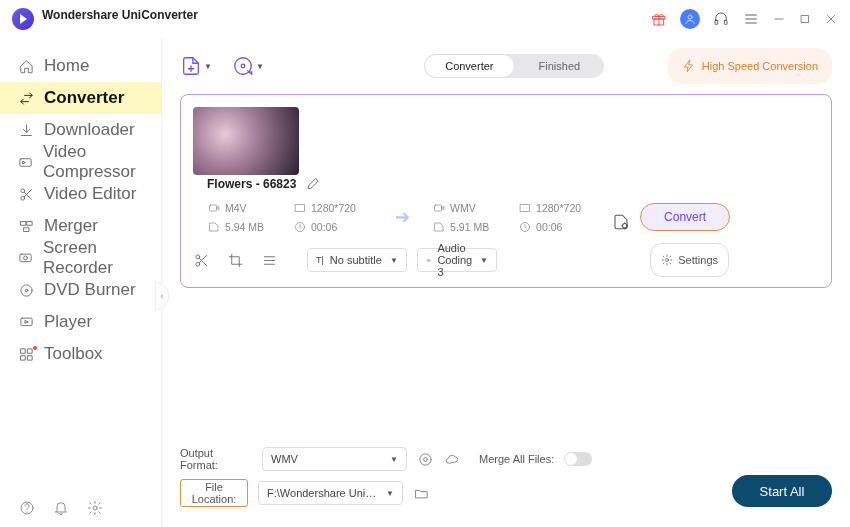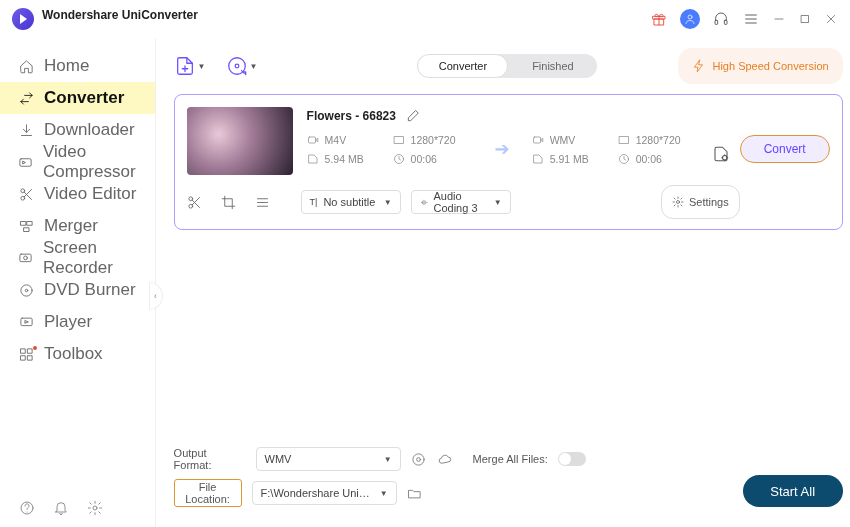--- a/index.html
+++ b/index.html
@@ -25,40 +25,40 @@
 .collapse-handle { position: absolute; right: -8px; top: 244px; width: 14px; height: 28px; background: #fff; border: 1px solid #eee; border-radius: 0 14px 14px 0; display: flex; align-items: center; justify-content: center; font-size: 9px; color: #888; cursor: pointer; }
 .content { flex: 1; padding: 10px 18px 12px 18px; display: flex; flex-direction: column; position: relative; }
 .toolbar { display: flex; align-items: center; padding-bottom: 10px; }
 .tool-btn { display: flex; align-items: center; gap: 2px; margin-right: 20px; cursor: pointer; color: #6b52ff; }
 .caret { font-size: 8px; color: #555; }
 .tabs-seg { width: 180px; height: 24px; background: #e7e7ea; border-radius: 12px; display: flex; overflow: hidden; margin-left: 140px; }
 .tab-btn { flex: 1; display: flex; align-items: center; justify-content: center; font-size: 11px; color: #666; cursor: pointer; }
 .tab-btn.active { background: #fff; border: 1px solid #ddd; border-radius: 12px; color: #222; }
 .high-speed { margin-left: auto; background: #fef3ec; border-radius: 14px; height: 36px; padding: 0 14px; display: flex; align-items: center; gap: 6px; color: #e67e22; font-size: 11px; cursor: pointer; }
 .filecard { border: 1px solid #b09cff; border-radius: 8px; padding: 12px 12px 10px 12px; }
-.file-main { display: flex; align-items: flex-start; }
+.file-main { display: flex; align-items: flex-start; flex-direction: column; }
 .thumb { width: 106px; height: 68px; background: radial-gradient(circle at 30% 40%, #e8c9d8 0%, #a07a96 40%, #2a2030 100%); border-radius: 4px; position: relative; overflow: hidden; }
 .thumb::after { content:""; position:absolute; inset:0; background: linear-gradient(120deg, rgba(0,0,0,0.5) 0 2px, transparent 2px 7px) repeat; opacity:0.35; }
 .file-info { flex: 1; padding-left: 14px; }
 .fname-row { display: flex; align-items: center; gap: 8px; margin-bottom: 8px; }
 .fname { font-size: 12px; font-weight: 600; color: #222; }
 .fmeta { display: flex; align-items: center; gap: 14px; }
 .col { display: grid; grid-template-columns: 80px 80px; row-gap: 6px; column-gap: 6px; }
 .m-item { display: flex; align-items: center; gap: 5px; font-size: 10.5px; color: #888; }
 .m-ico { width: 13px; height: 13px; display: flex; align-items: center; justify-content: center; }
 .arrow-mid { font-size: 18px; color: #b5c7ff; padding: 0 8px; }
 .conv-right { margin-left: auto; display: flex; align-items: flex-end; gap: 10px; }
 .convert-btn { border: 1px solid #e0943a; background: #f2ecff; color: #6744ff; border-radius: 14px; height: 28px; width: 90px; font-size: 12px; cursor: pointer; }
 .file-sub { display: flex; align-items: center; gap: 10px; margin-top: 10px; }
 .sub-left { display: flex; gap: 18px; color: #666; }
 .sub-ico { width: 16px; height: 16px; display: flex; align-items: center; justify-content: center; cursor: pointer; }
 .dd { border: 1px solid #ddd; border-radius: 4px; height: 24px; display: flex; align-items: center; padding: 0 8px; font-size: 11px; color: #444; cursor: pointer; gap: 6px; background: #fff; }
 .dd .caret { margin-left: auto; }
 .dd-sub { width: 100px; margin-left: 20px; }
-.dd-aud { width: 100px; }
+.dd-aud { width: 80px; }
 .sett-btn { border: 1px solid #ddd; border-radius: 12px; height: 34px; padding: 0 10px; display: flex; align-items: center; gap: 5px; font-size: 11px; color: #555; cursor: pointer; margin-left: auto; margin-right: 90px; }
 .bottom-bar { margin-top: auto; }
 .brow { display: flex; align-items: center; gap: 10px; font-size: 11px; color: #555; margin-bottom: 8px; }
 .blabel { width: 72px; }
 .blabel.hl { border: 1px solid #e0943a; border-radius: 3px; padding: 1px 2px; text-align: center; width: 68px; }
 .dd-out { width: 145px; }
 .dd-loc { width: 145px; }
 .bicon { width: 16px; height: 16px; display: flex; align-items: center; justify-content: center; color: #777; cursor: pointer; }
 .toggle { width: 28px; height: 14px; background: #ddd; border-radius: 7px; position: relative; cursor: pointer; }
 .toggle::after { content: ""; position: absolute; width: 12px; height: 12px; background: #fff; border-radius: 50%; top: 1px; left: 1px; }

